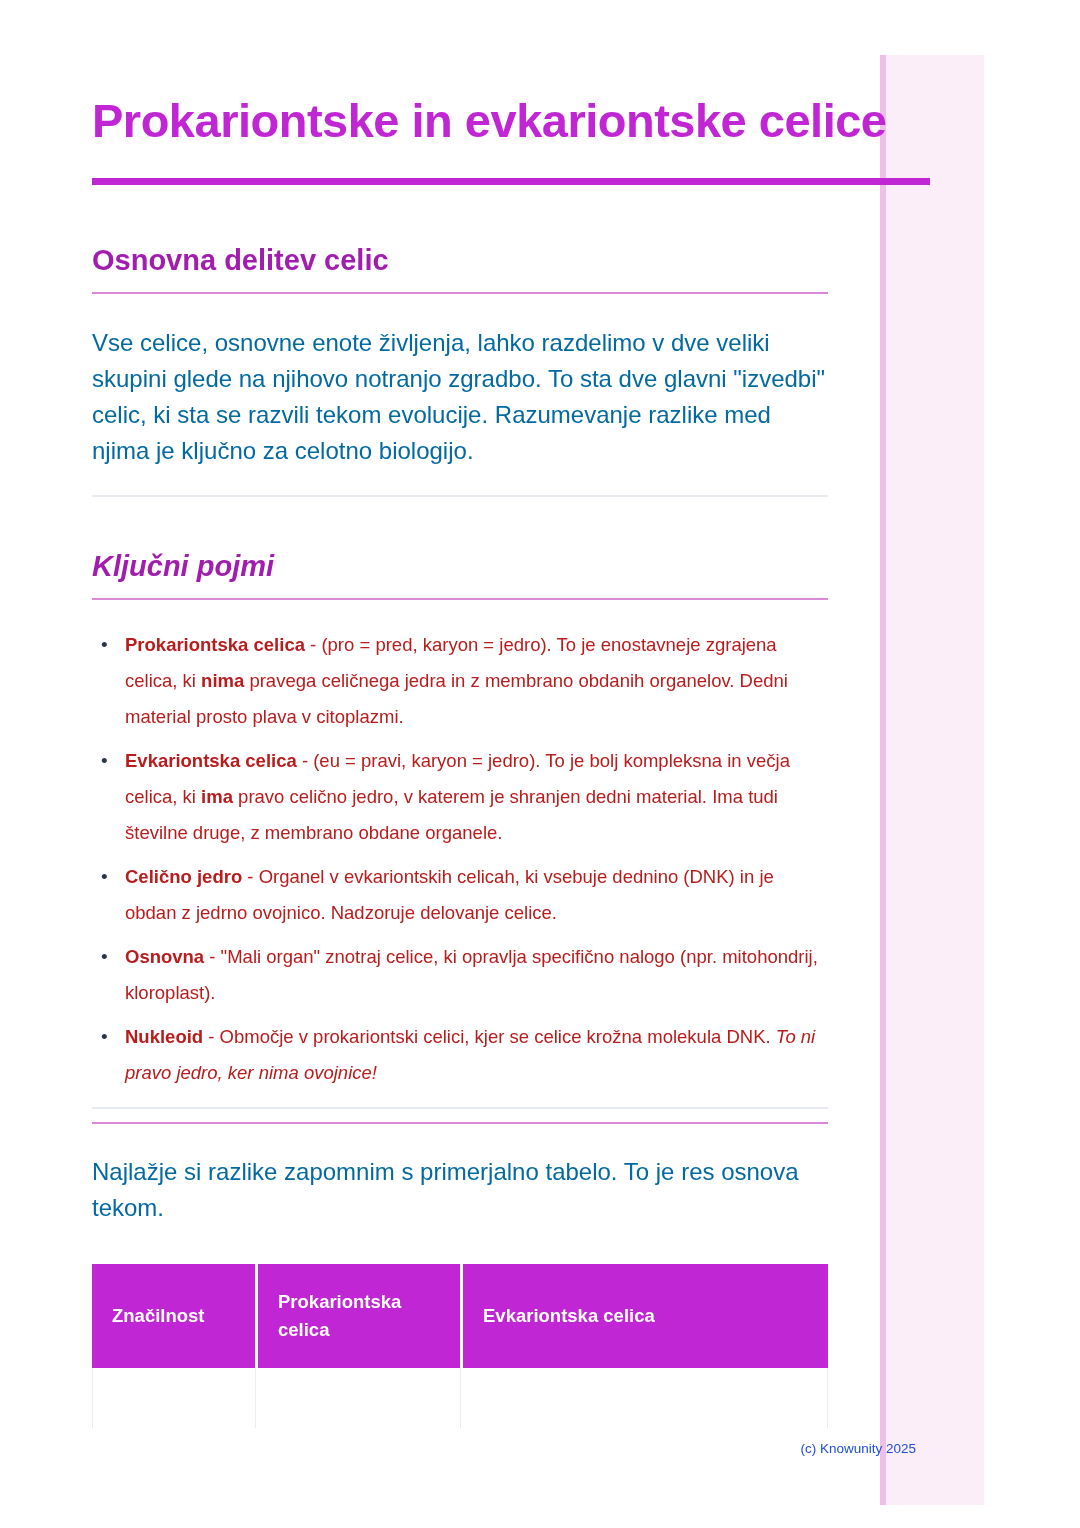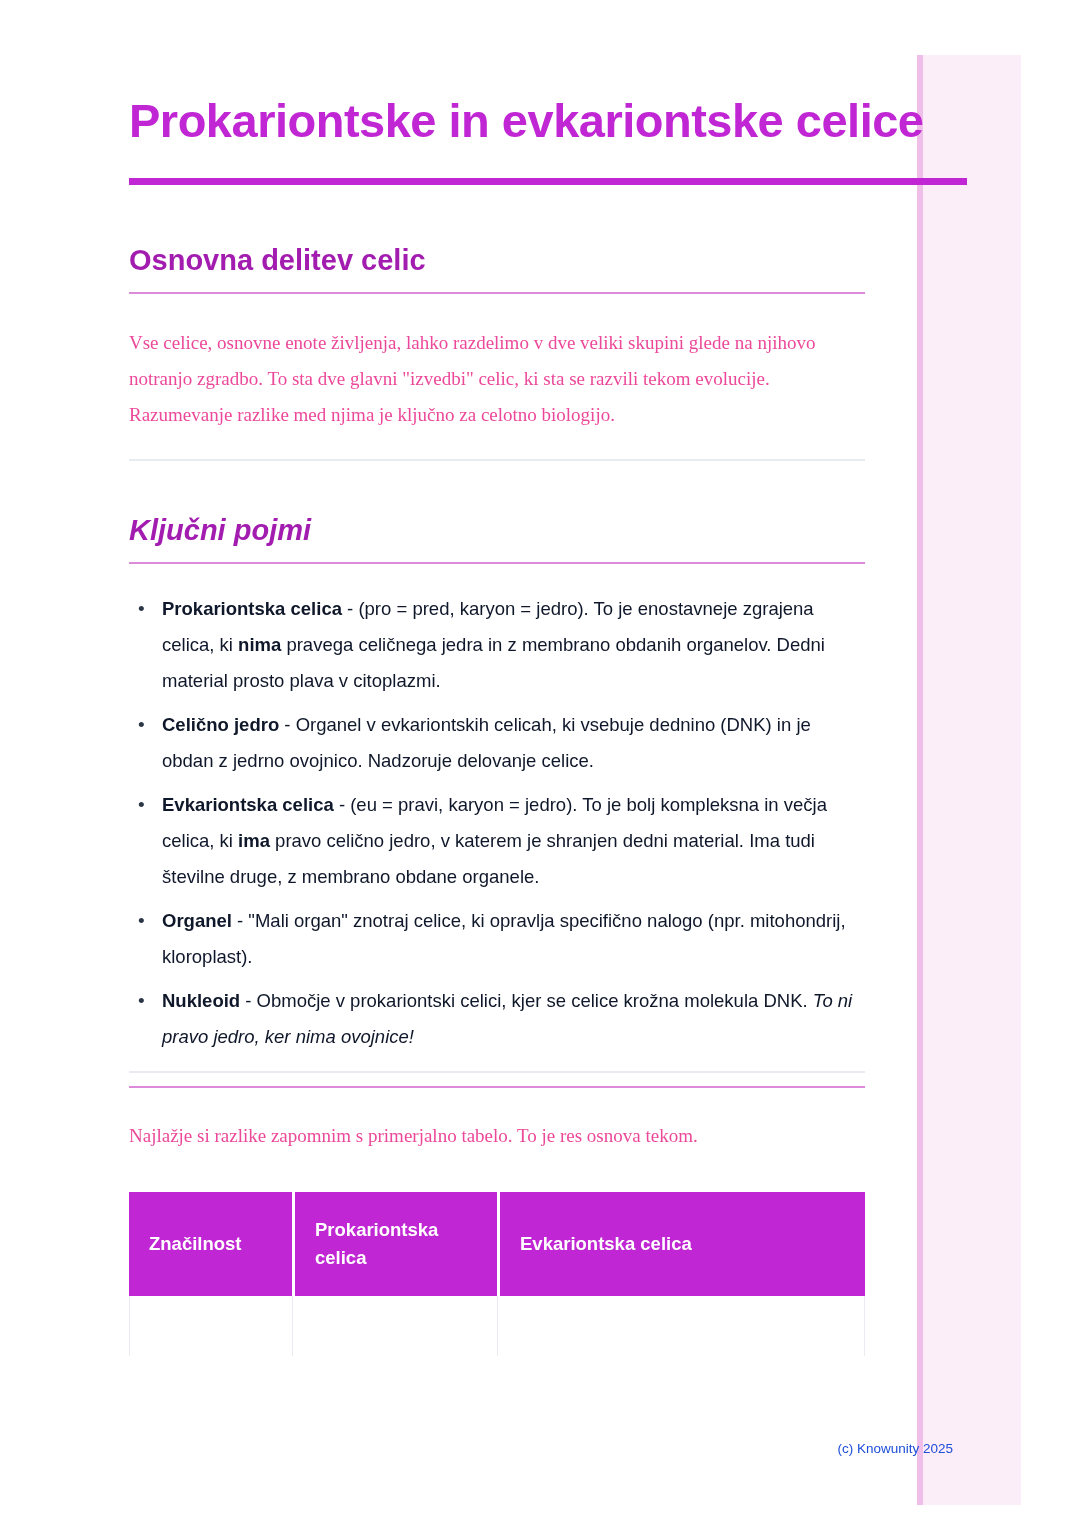--- a/index.html
+++ b/index.html
@@ -7,21 +7,20 @@
   body { width: 1080px; }
 
   .page {
     position: relative;
     width: 984px;
     height: 1528px;
     background: #ffffff;
     overflow: hidden;
     font-family: "Liberation Sans", sans-serif;
     color: #2b3647;
-    margin-left: 37px;
   }
 
   
   .stripe {
     position: absolute;
     top: 55px;
     right: 0;
     width: 104px;
     height: 1450px;
     background: #fceef9;
@@ -72,24 +71,23 @@
   .thin-rule {
     margin-top: 13px;
     width: 736px;
     height: 2px;
     background: #dd8ada;
   }
 
   .body-text {
     margin-top: 31px;
     width: 736px;
-    font-size: 19px;
+    font-size: 24px;
     line-height: 36px;
-    color: #ec4899;
-    font-family: Liberation Serif, serif;
+    color: #0369a1;
   }
 
   .soft-divider {
     margin-top: 26px;
     width: 736px;
     height: 2px;
     background: #e8ecf1;
   }
   .div2 { margin-top: 16px; }
 
@@ -97,21 +95,21 @@
     margin-top: 27px;
     width: 736px;
     list-style: none;
   }
   ul.terms li {
     position: relative;
     padding-left: 33px;
     font-size: 18.5px;
     line-height: 36px;
     margin-bottom: 8px;
-    color: #0f172a;
+    color: #b91c1c;
   }
   ul.terms li::before {
     content: "\2022";
     position: absolute;
     left: 9px;
     top: 0;
     font-size: 19px;
     color: #2b3647;
   }
 
@@ -176,23 +174,23 @@
     <div class="thin-rule"></div>
     <p class="body-text">Vse celice, osnovne enote življenja, lahko razdelimo v dve veliki skupini glede na njihovo notranjo zgradbo. To sta dve glavni "izvedbi" celic, ki sta se razvili tekom evolucije. Razumevanje razlike med njima je ključno za celotno biologijo.</p>
 
     <div class="soft-divider"></div>
 
     <h2 class="section-heading s2">Ključni pojmi</h2>
     <div class="thin-rule"></div>
 
     <ul class="terms">
       <li><span class="bold">Prokariontska celica</span><span> - (pro = pred, karyon = jedro). To je enostavneje zgrajena celica, ki </span><span class="bold">nima</span><span> pravega celičnega jedra in z membrano obdanih organelov. Dedni material prosto plava v citoplazmi.</span></li>
+      <li><span class="bold">Evkariontska celica</span><span> - (eu = pravi, karyon = jedro). To je bolj kompleksna in večja celica, ki </span><span class="bold">ima</span><span> pravo celično jedro, v katerem je shranjen dedni material. Ima tudi številne druge, z membrano obdane organele.</span></li>
       <li><span class="bold">Celično jedro</span><span> - Organel v evkariontskih celicah, ki vsebuje dednino (DNK) in je obdan z jedrno ovojnico. Nadzoruje delovanje celice.</span></li>
-      <li><span class="bold">Evkariontska celica</span><span> - (eu = pravi, karyon = jedro). To je bolj kompleksna in večja celica, ki </span><span class="bold">ima</span><span> pravo celično jedro, v katerem je shranjen dedni material. Ima tudi številne druge, z membrano obdane organele.</span></li>
-      <li><span class="bold">Organel</span><span> - "Mali organ" znotraj celice, ki opravlja specifično nalogo (npr. mitohondrij, kloroplast).</span></li>
+      <li><span class="bold">Osnovna</span><span> - "Mali organ" znotraj celice, ki opravlja specifično nalogo (npr. mitohondrij, kloroplast).</span></li>
       <li><span class="bold">Nukleoid</span><span> - Območje v prokariontski celici, kjer se celice krožna molekula DNK. </span><span class="italic">To ni pravo jedro, ker nima ovojnice!</span></li>
     </ul>
 
     <div class="soft-divider div2"></div>
 
     <div class="thin-rule"></div>
     <p class="body-text intro">Najlažje si razlike zapomnim s primerjalno tabelo. To je res osnova tekom.</p>
 
     <table class="compare-table">
       <colgroup>

